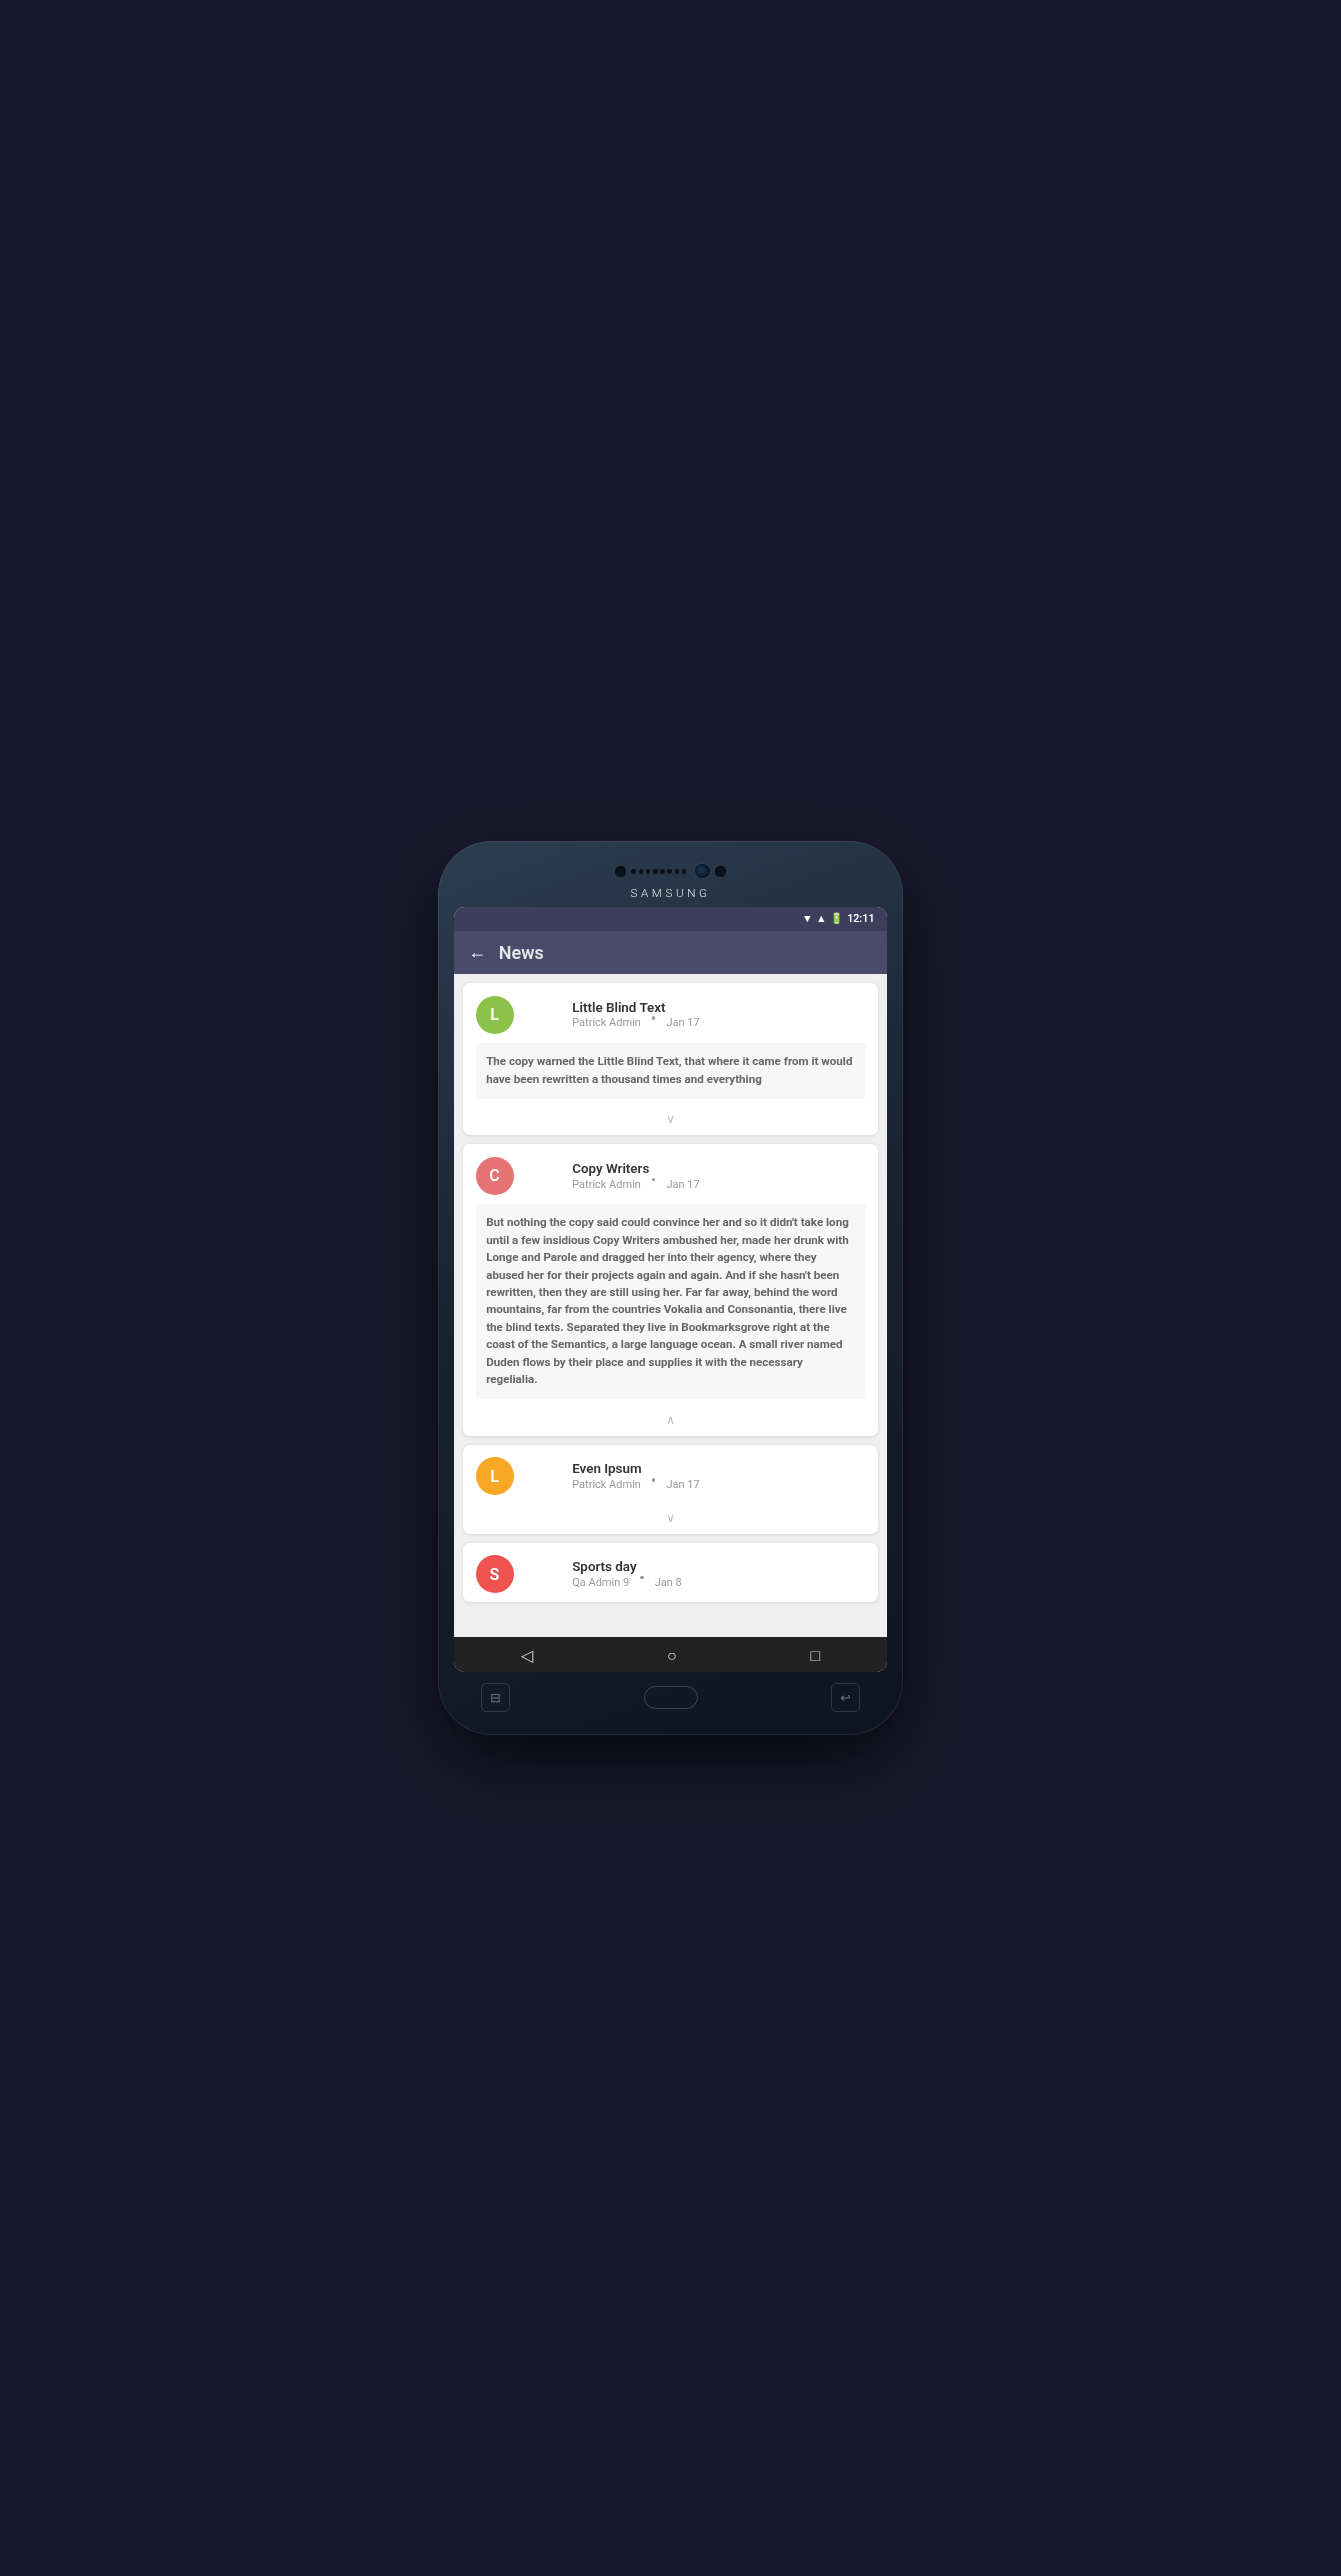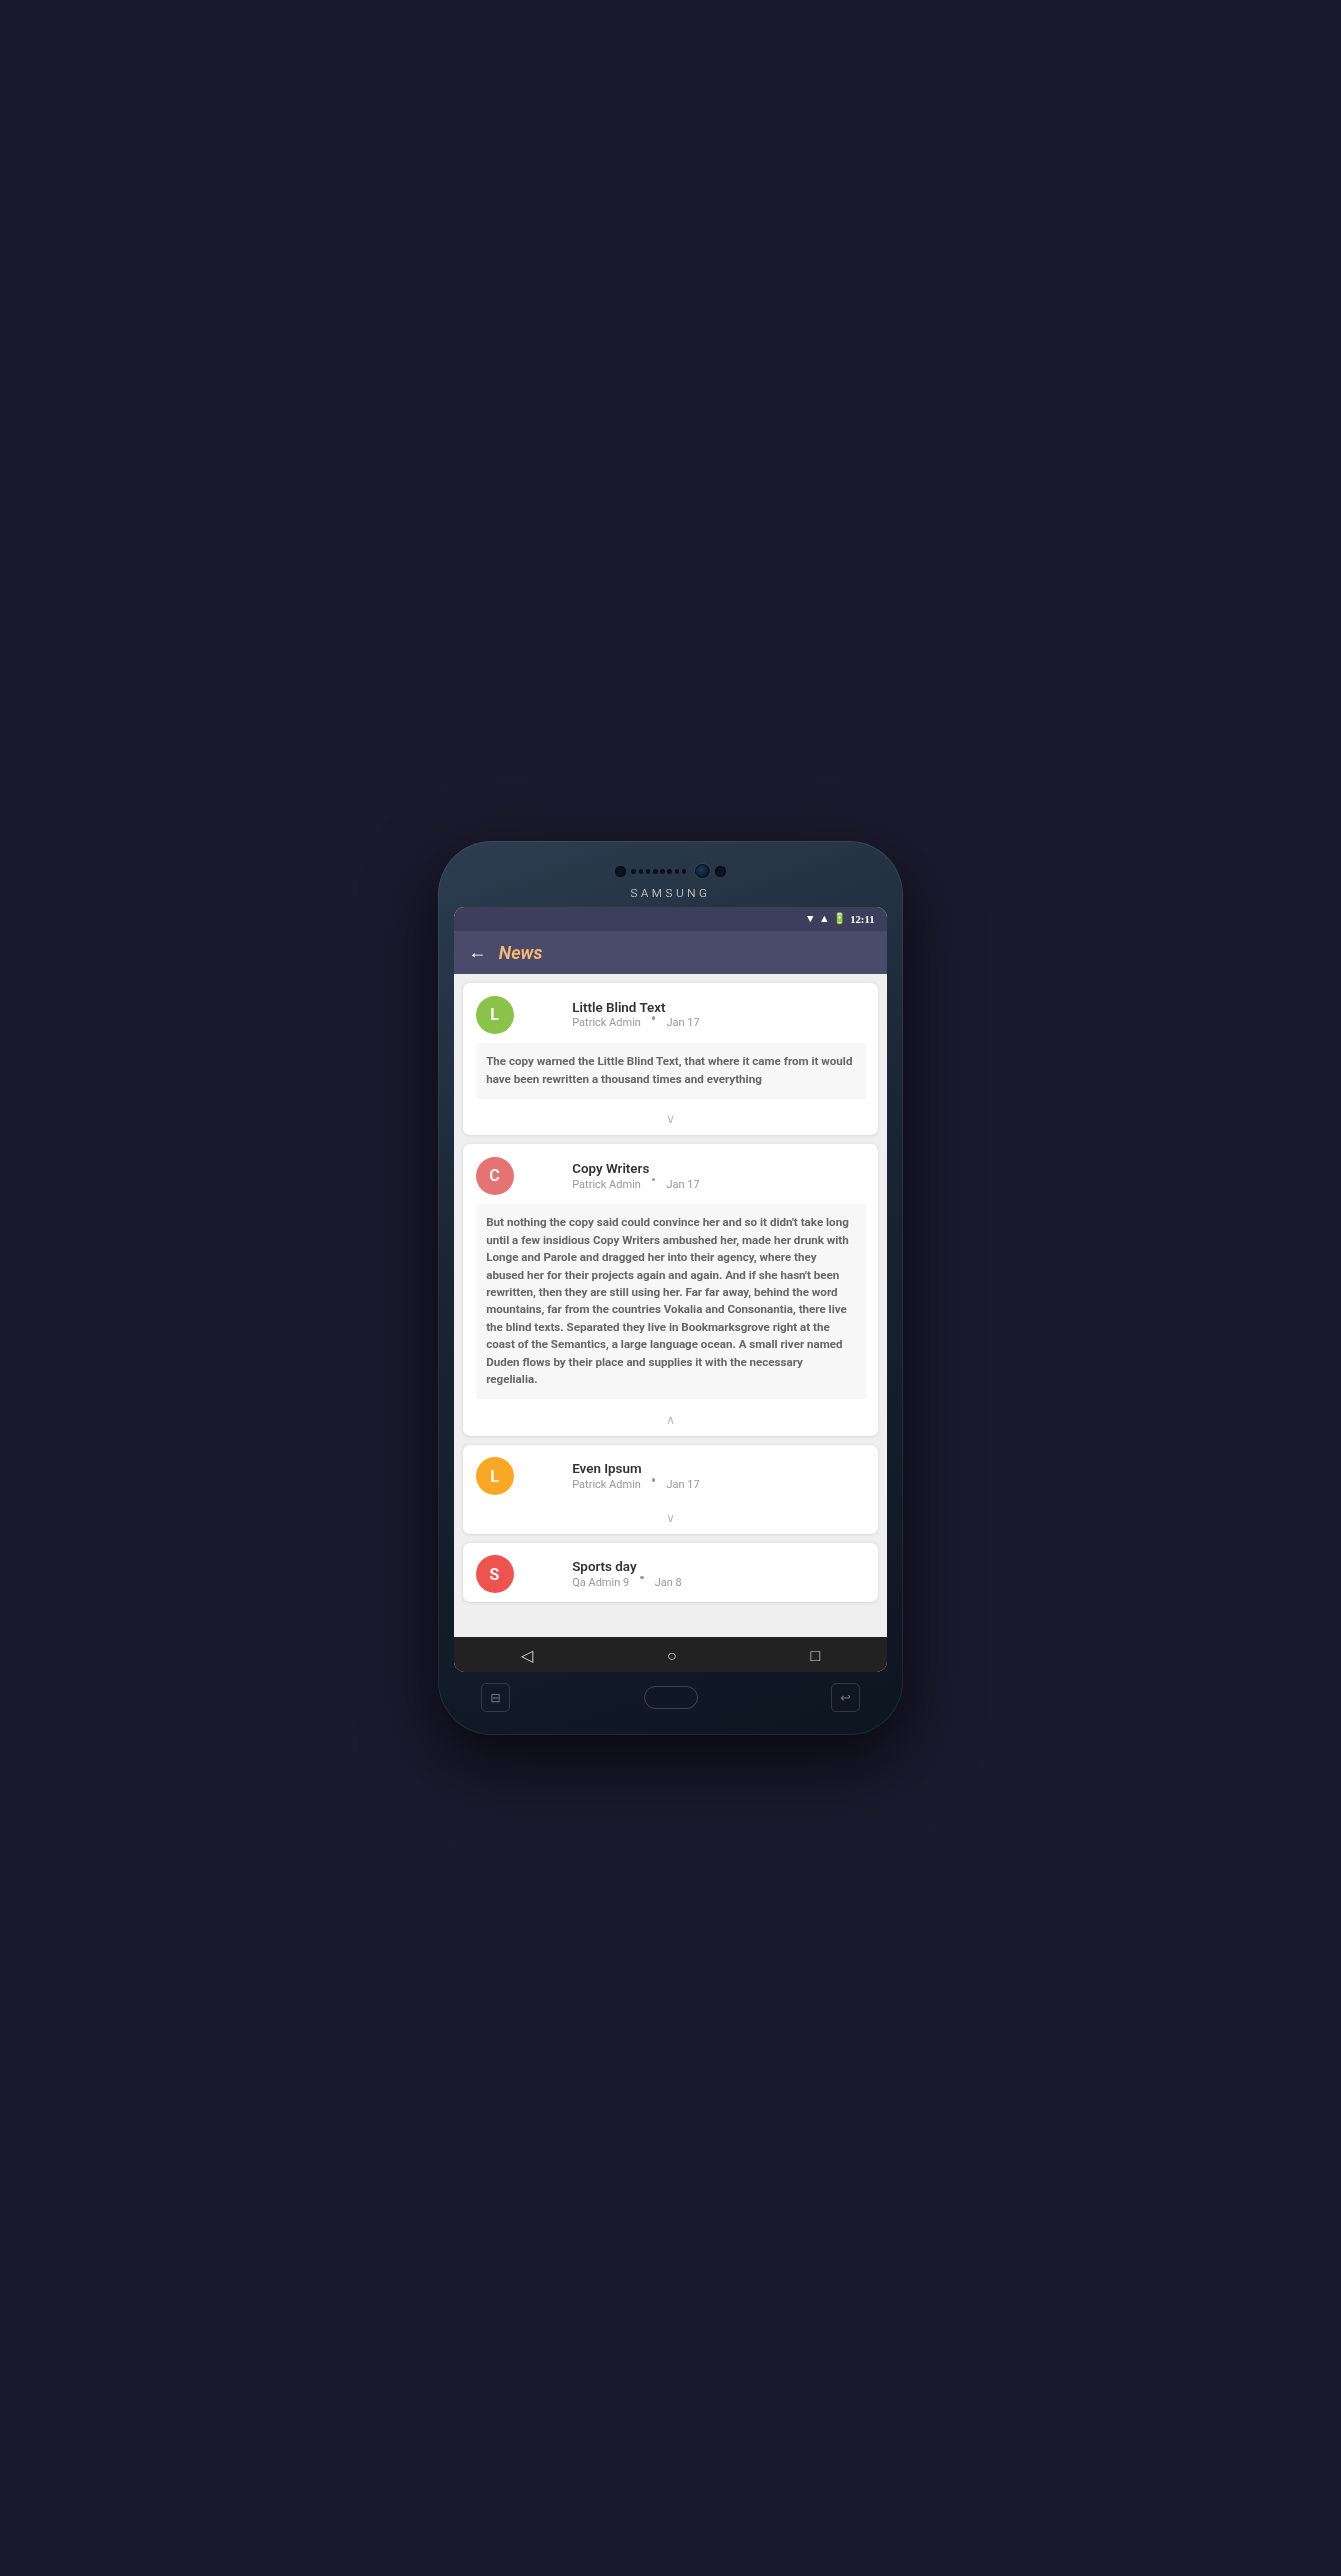--- a/index.html
+++ b/index.html
@@ -115,43 +115,41 @@
 
     .battery-icon {
       color: white;
       font-size: 10.7px;
     }
 
     .time-text {
       color: white;
       font-size: 10.7px;
       font-weight: 600;
-      font-family: Liberation Serif, serif;
     }
 
     
     .app-header {
       background: #4a4a6a;
       padding: 10.7px 14.3px;
       display: flex;
       align-items: center;
       gap: 12.5px;
     }
 
     .back-arrow {
       color: white;
       font-size: 18px;
       cursor: pointer;
     }
 
     .header-title {
-      color: #fdba74;
+      color: #e5e5e5;
       font-size: 18px;
       font-weight: 600;
-      font-style: italic;
     }
 
     
     .content-area {
       flex: 1;
       overflow-y: auto;
       padding: 9px;
       background: #efefef;
       display: flex;
       flex-direction: column;

